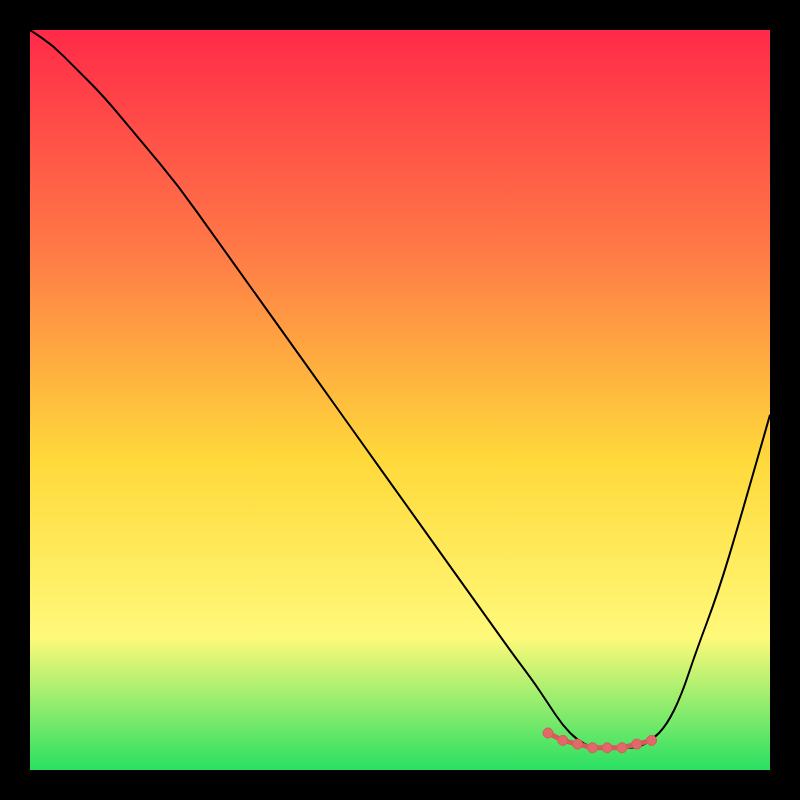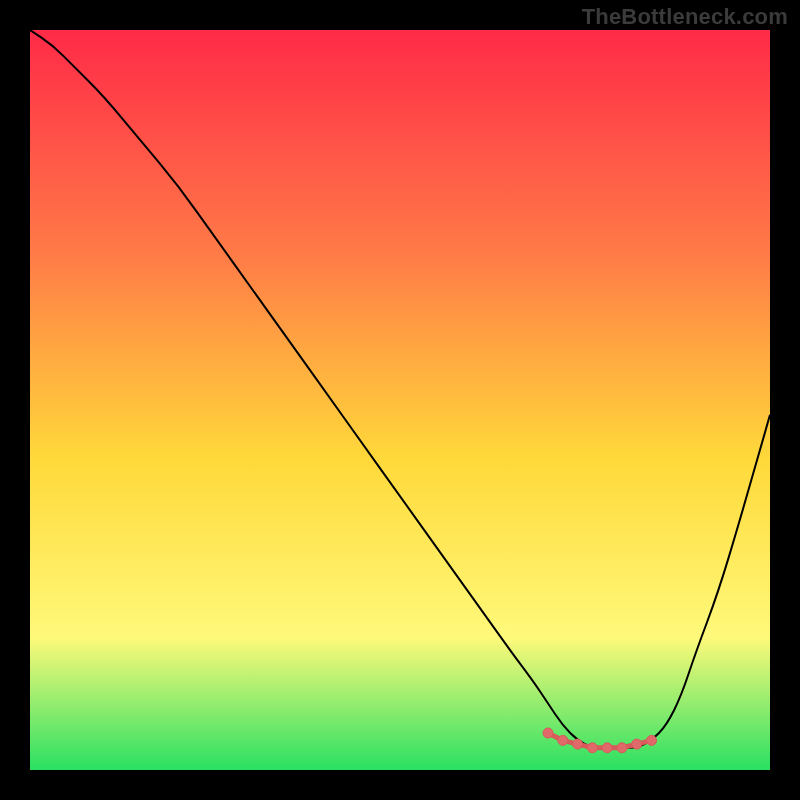--- a/index.html
+++ b/index.html
@@ -37,21 +37,20 @@
     height: 740px;
   }
   svg {
     display: block;
   }
 </style>
 </head>
 <body>
 
 <div class="frame">
-  <div class="watermark">TheBottleneck.com</div>
 
   <div class="plot-wrap">
     <svg id="chart-svg" width="740" height="740" viewBox="0 0 740 740">
       <defs>
         <linearGradient id="bgGrad" x1="0" y1="0" x2="0" y2="1">
           <stop id="g0" offset="0%" stop-color="#ff2a48"></stop>
           <stop id="g1" offset="30%" stop-color="#ff7a47"></stop>
           <stop id="g2" offset="58%" stop-color="#ffd93a"></stop>
           <stop id="g3" offset="82%" stop-color="#fff97a"></stop>
           <stop id="g4" offset="100%" stop-color="#29e062"></stop>

